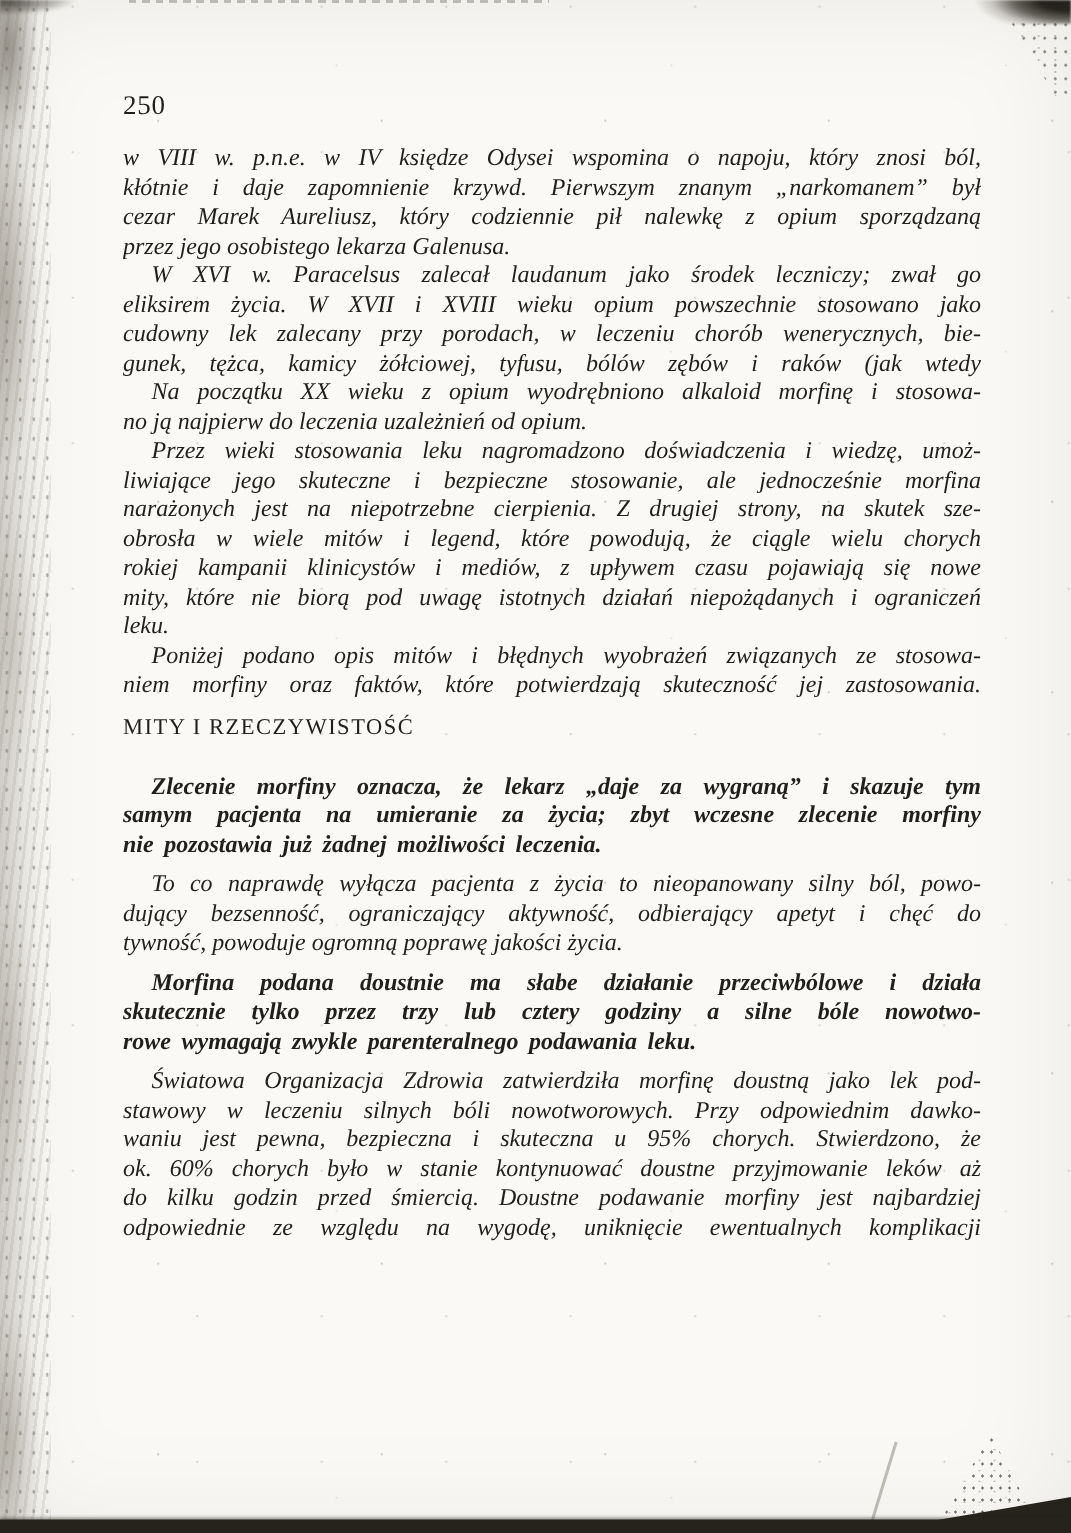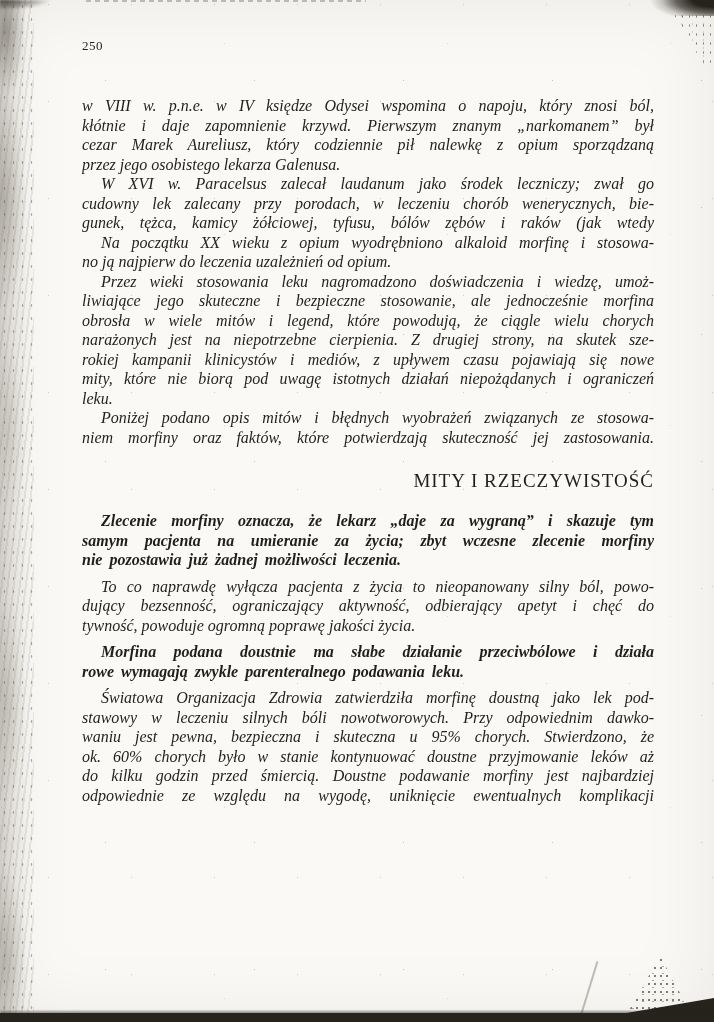--- a/index.html
+++ b/index.html
@@ -83,41 +83,41 @@
       radial-gradient(rgba(75,71,62,.55) .6px, transparent 1px),
       radial-gradient(rgba(75,71,62,.40) .5px, transparent .9px),
       radial-gradient(rgba(75,71,62,.30) .5px, transparent .9px);
     background-size: 149px 127px, 83px 97px, 223px 191px;
     background-position: 31px 17px, 7px 53px, 113px 139px;
     opacity: .55;
   }
 
   
   .page-number {
-    position: absolute; left: 82px; top: 38px; z-index: 2;
-    font-size: 13px; letter-spacing: .5px;
+    position: absolute; left: 82px; top: 60px; z-index: 2;
+    font-size: 18px; letter-spacing: .5px;
   }
   .content {
     position: absolute; left: 82px; top: 96px; width: 572px; z-index: 2;
     font-size: 16px; line-height: 19.5px;
   }
   .para { margin: 0; }
   .para.gap { margin-top: 7px; }
   .para.bold { font-weight: bold; }
   .line {
     height: 19.5px; overflow: hidden;
     text-align: justify; text-align-last: justify; font-style: italic;
   }
   .line.end { text-align-last: left; }
   .line.indent { padding-left: 19px; }
   .para.bold .line.end { word-spacing: 3px; }
   .heading {
-    margin-top: 24px; margin-bottom: 20px;
-    text-align: right;
-    font-size: 19px; line-height: 20px; letter-spacing: 1px;
+    margin-top: 8px; margin-bottom: 20px;
+    text-align: left;
+    font-size: 15px; line-height: 20px; letter-spacing: 1px;
   }
 </style>
 </head>
 <body>
 
 <div class="scan">
   <div class="edge-left"></div>
   <div class="smudge-tl"></div>
   <div class="topline"></div>
   <div class="corner-tr"></div>
@@ -126,32 +126,33 @@
   <div class="page-number">250</div>
   <div class="content">
       <div class="para">
         <div class="line">w VIII w. p.n.e. w IV księdze Odysei wspomina o napoju, który znosi ból,</div>
         <div class="line">kłótnie i daje zapomnienie krzywd. Pierwszym znanym „narkomanem” był</div>
         <div class="line">cezar Marek Aureliusz, który codziennie pił nalewkę z opium sporządzaną</div>
         <div class="line end">przez jego osobistego lekarza Galenusa.</div>
       </div>
       <div class="para">
         <div class="line indent">W XVI w. Paracelsus zalecał laudanum jako środek leczniczy; zwał go</div>
+        <div class="line">eliksirem życia. W XVII i XVIII wieku opium powszechnie stosowano jako</div>
         <div class="line">cudowny lek zalecany przy porodach, w leczeniu chorób wenerycznych, bie-</div>
         <div class="line">gunek, tężca, kamicy żółciowej, tyfusu, bólów zębów i raków (jak wtedy</div>
       </div>
       <div class="para">
         <div class="line indent">Na początku XX wieku z opium wyodrębniono alkaloid morfinę i stosowa-</div>
         <div class="line end">no ją najpierw do leczenia uzależnień od opium.</div>
       </div>
       <div class="para">
         <div class="line indent">Przez wieki stosowania leku  nagromadzono doświadczenia i wiedzę, umoż-</div>
         <div class="line">liwiające jego skuteczne i bezpieczne stosowanie, ale jednocześnie morfina</div>
+        <div class="line">narażonych jest na niepotrzebne cierpienia. Z drugiej strony, na skutek sze-</div>
         <div class="line">obrosła w wiele mitów i legend, które powodują, że ciągle wielu chorych</div>
-        <div class="line">narażonych jest na niepotrzebne cierpienia. Z drugiej strony, na skutek sze-</div>
         <div class="line">rokiej kampanii  klinicystów i mediów, z upływem czasu pojawiają się nowe</div>
         <div class="line">mity, które nie biorą pod uwagę istotnych działań niepożądanych i ograniczeń</div>
         <div class="line end">leku.</div>
       </div>
       <div class="para">
         <div class="line indent">Poniżej podano opis mitów i  błędnych wyobrażeń związanych ze stosowa-</div>
         <div class="line">niem morfiny oraz faktów, które potwierdzają skuteczność jej zastosowania.</div>
       </div>
       <div class="heading">MITY I RZECZYWISTOŚĆ</div>
       <div class="para bold">
@@ -159,20 +160,21 @@
         <div class="line">samym pacjenta na umieranie za życia; zbyt wczesne zlecenie morfiny</div>
         <div class="line end">nie pozostawia już żadnej możliwości leczenia.</div>
       </div>
       <div class="para gap">
         <div class="line indent">To co naprawdę wyłącza pacjenta z życia to nieopanowany silny ból, powo-</div>
         <div class="line">dujący bezsenność, ograniczający aktywność, odbierający apetyt i chęć do</div>
         <div class="line end">tywność, powoduje ogromną poprawę jakości życia.</div>
       </div>
       <div class="para bold gap">
         <div class="line indent">Morfina podana doustnie ma słabe działanie przeciwbólowe  i działa</div>
+        <div class="line">skutecznie tylko przez trzy lub cztery godziny a silne bóle nowotwo-</div>
         <div class="line end">rowe wymagają zwykle parenteralnego podawania leku.</div>
       </div>
       <div class="para gap">
         <div class="line indent">Światowa Organizacja Zdrowia zatwierdziła morfinę doustną jako lek pod-</div>
         <div class="line">stawowy w leczeniu silnych bóli nowotworowych. Przy odpowiednim dawko-</div>
         <div class="line">waniu  jest pewna, bezpieczna i skuteczna u 95% chorych. Stwierdzono, że</div>
         <div class="line">ok. 60% chorych było w stanie kontynuować doustne przyjmowanie leków aż</div>
         <div class="line">do kilku godzin przed śmiercią. Doustne podawanie morfiny jest najbardziej</div>
         <div class="line">odpowiednie ze względu na wygodę, uniknięcie ewentualnych komplikacji</div>
       </div>

